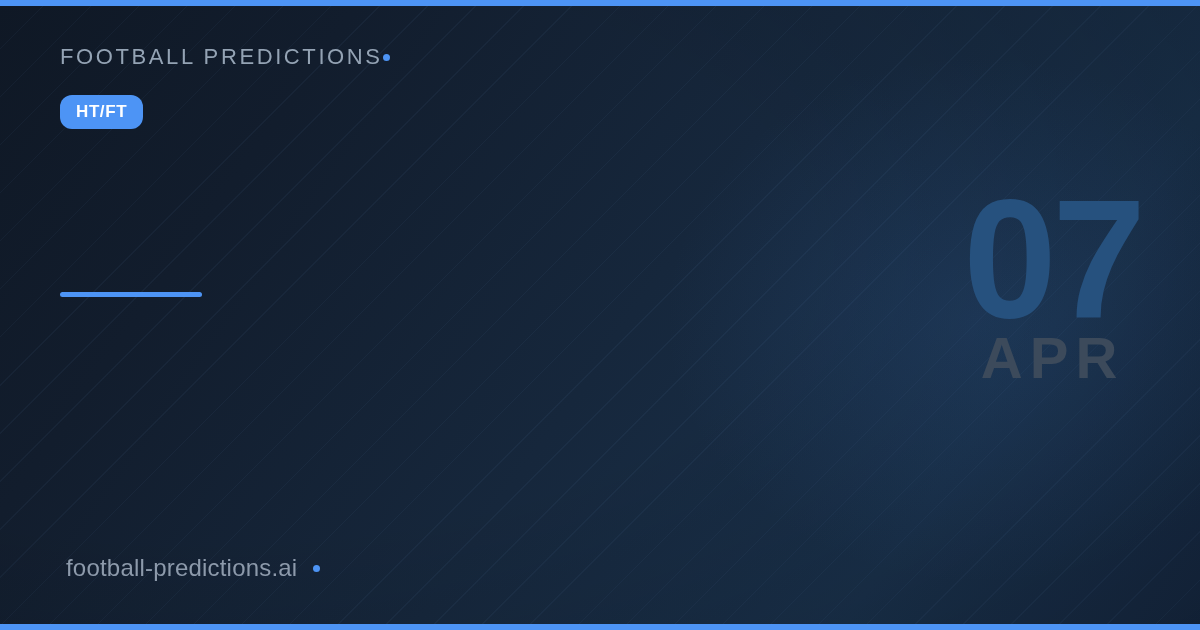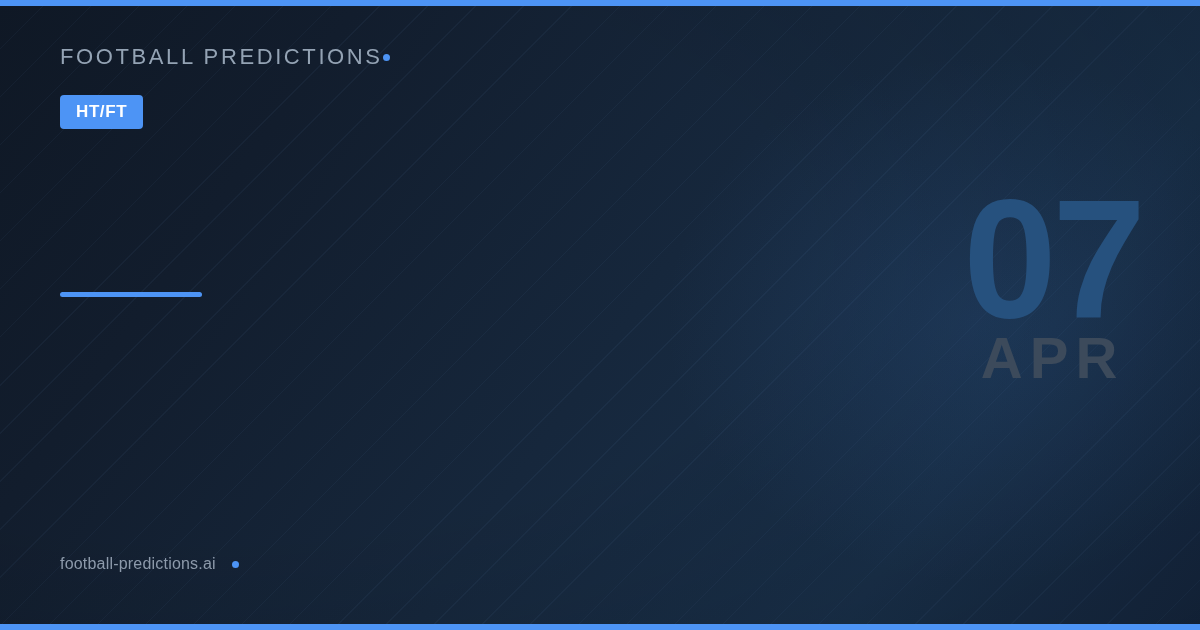--- a/index.html
+++ b/index.html
@@ -139,21 +139,21 @@
 
   
   .badge {
     position:absolute;
     top:95px;
     left:0;
     height:34px;
     padding:0 16px;
     display:inline-flex;
     align-items:center;
-    border-radius:4px;
+    border-radius:12px;
     background:#4d94f5;
     color:#ffffff;
     font-size:17px;
     font-weight:bold;
     letter-spacing:0.6px;
     white-space:nowrap;
   }
 
   
   .headline {
@@ -183,25 +183,26 @@
   .footer {
     position:absolute;
     left:0;
     top:556px;
     display:flex;
     align-items:center;
     gap:16px;
   }
   .footer-site,
   .footer-tag {
-    font-size:16px;
+    font-size:24px;
     line-height:1;
     color:#8d9aab;
     letter-spacing:0.2px;
     white-space:nowrap;
+    margin-left:6px;
   }
 </style>
 </head>
 <body>
 
 <div class="og-card">
 
   <div class="bg-stripes"></div>
   <div class="bg-glow"></div>
   <div class="bg-vignette"></div>

